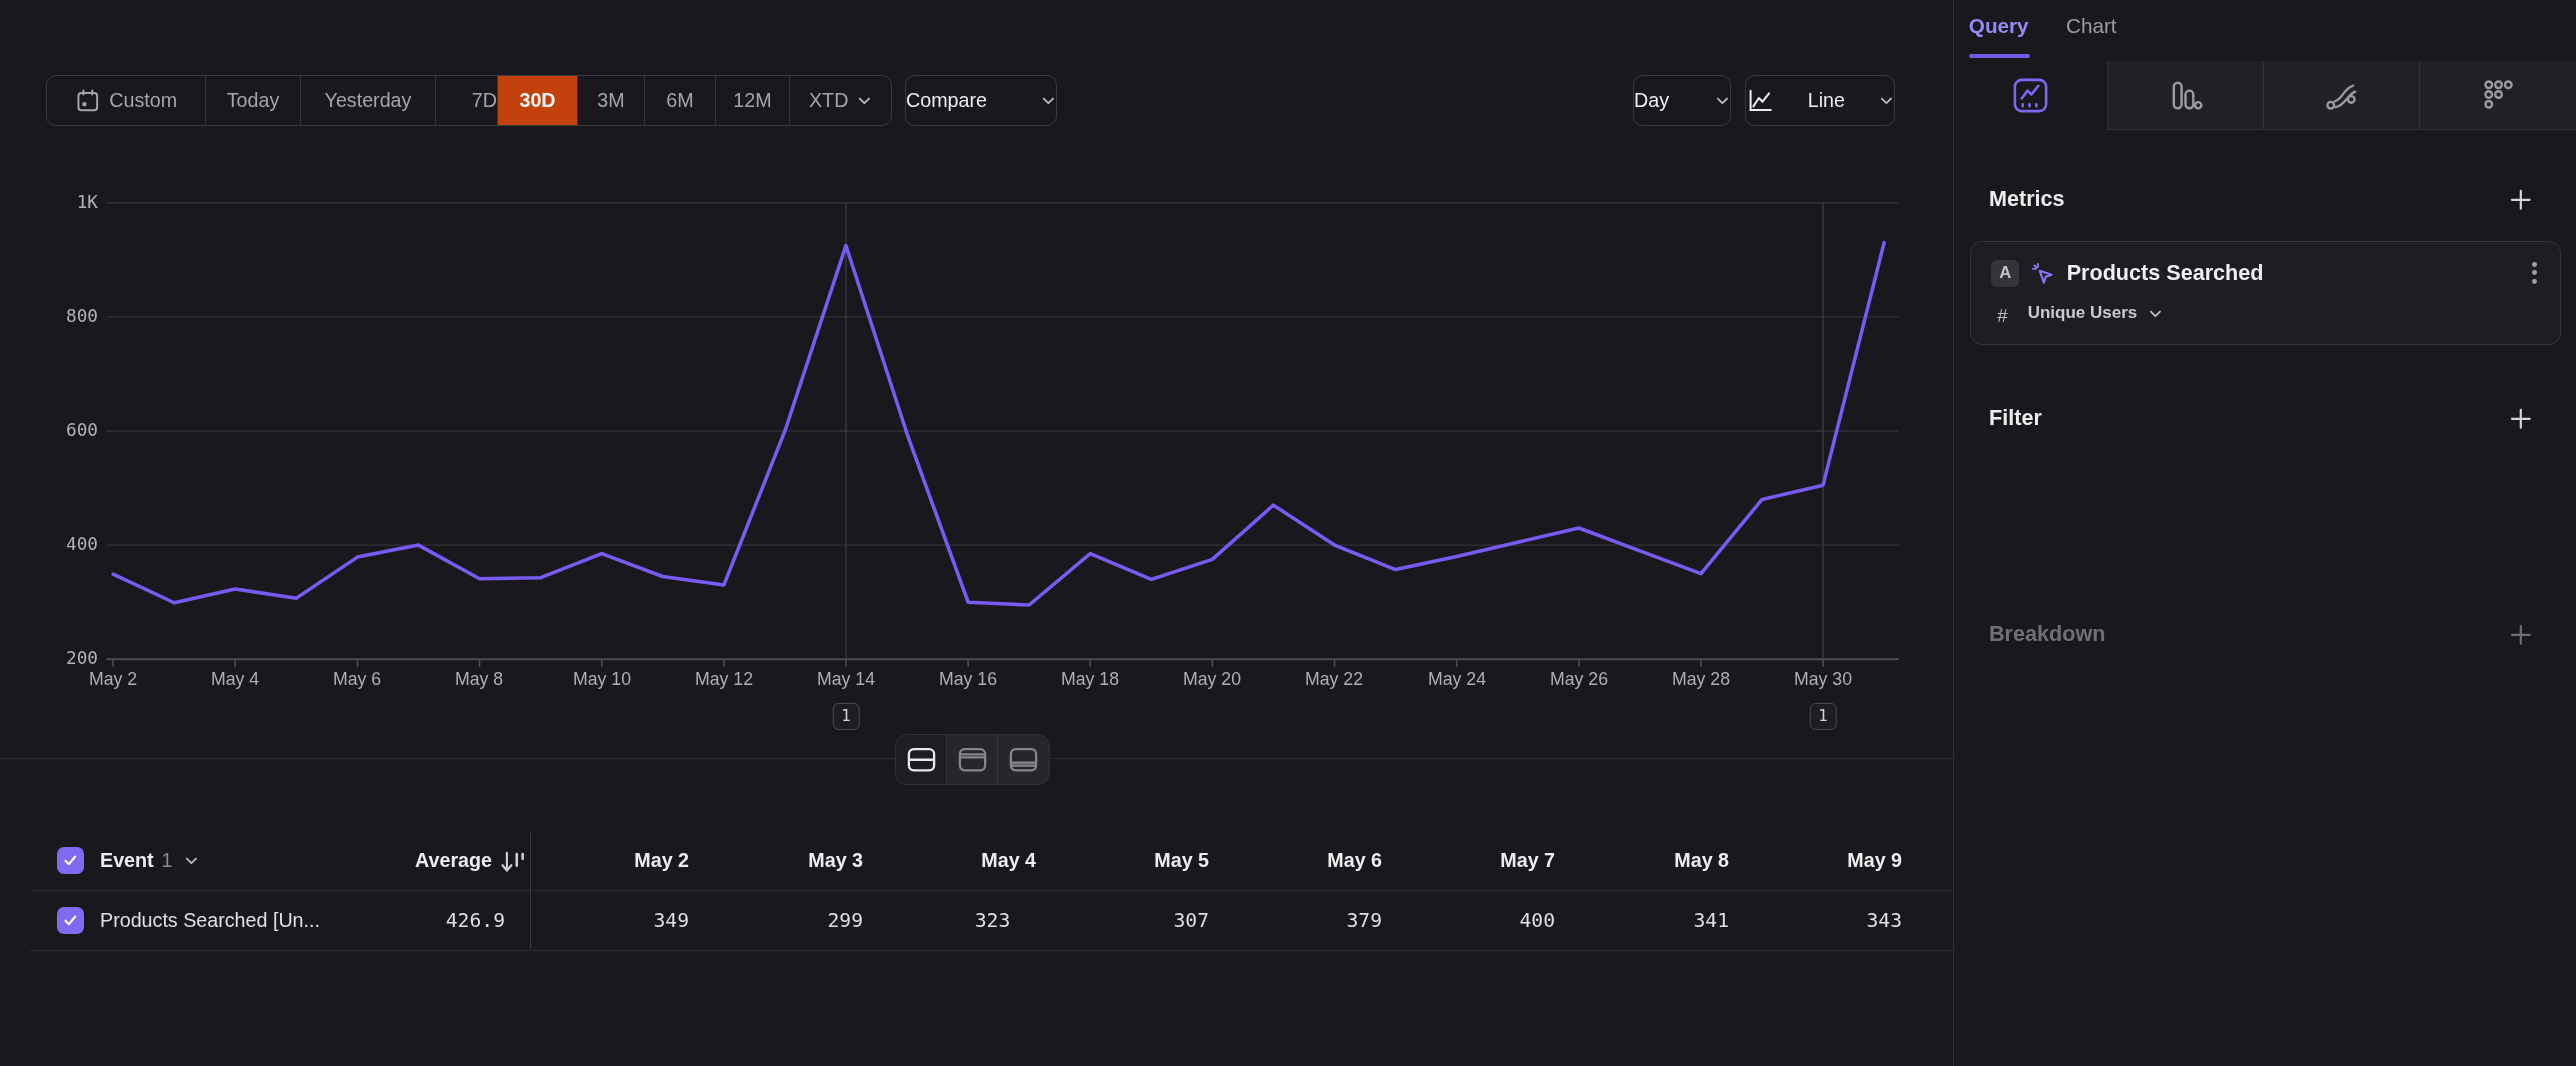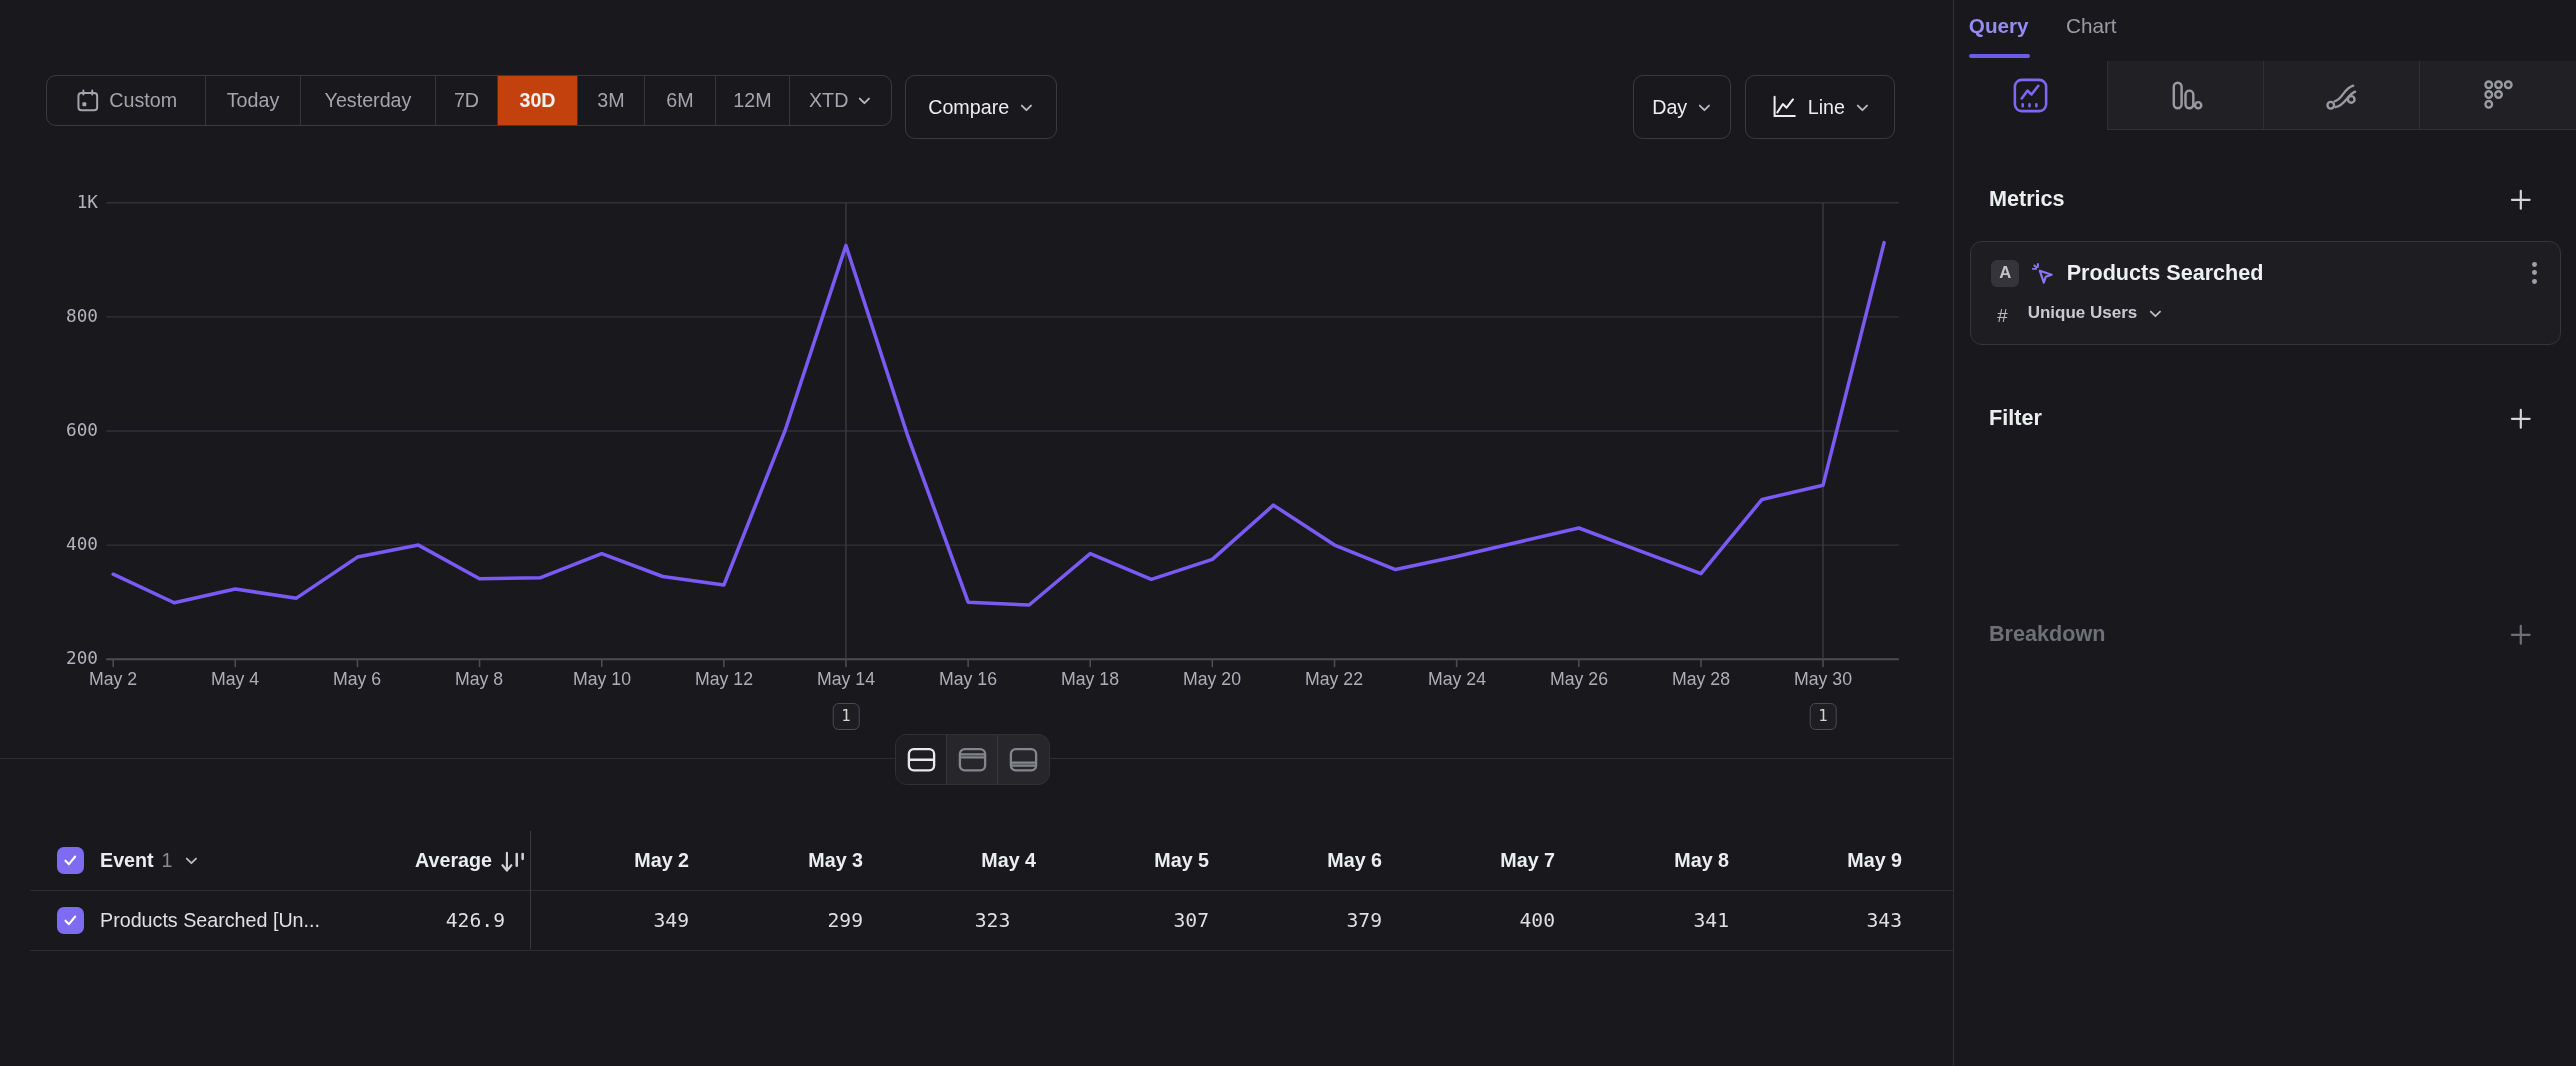--- a/index.html
+++ b/index.html
@@ -19,22 +19,22 @@
     border:1px solid #3a3a40; border-radius:9.8px; overflow:hidden;
   }
   .seg {
     display:flex; align-items:center; justify-content:center; gap:8.9px;
     color:#a4a5ab; font-size:19.7px; cursor:pointer;
     border-right:1px solid #35353b; background:transparent; white-space:nowrap;
   }
   .seg:last-child { border-right:none; }
   .seg.active { background:#c2410c; color:#f2f2f4; font-weight:bold; }
   .btn {
-    position:absolute; top:75px; height:64px;
-    display:flex; align-items:center; justify-content:center; gap:9.8px;
+    position:absolute; top:75px; height:51px;
+    display:flex; align-items:center; justify-content:space-between; gap:9.8px;
     border:1px solid #3a3a40; border-radius:9.8px;
     color:#ededef; font-size:19.7px; cursor:pointer; background:transparent;
   }
   .chev { width:14.8px; height:14.8px; flex:0 0 auto; }
   .chev path { stroke:#b9bac0; stroke-width:2; fill:none; stroke-linecap:round; stroke-linejoin:round; }
 
   
   .legend { position:absolute; left:0; top:161px; width:1953px; display:flex; justify-content:center; align-items:center; gap:10.8px; }
   .legend-swatch { width:16.7px; height:16.7px; border-radius:3.9px; }
   .legend-label { font-size:18.7px; color:#c7c8cd; }
@@ -120,21 +120,21 @@
           <rect x="7.5" y="14.5" width="4" height="4" rx="1" fill="#a4a5ab"></rect>
         </svg>
         <span>Custom</span>
       </div>
       <div class="seg" style="width: 95px;">
         <span>Today</span>
       </div>
       <div class="seg" style="width: 135px;">
         <span>Yesterday</span>
       </div>
-      <div class="seg" style="width: 62px;">
+      <div class="seg" style="width: 62px; justify-content: flex-end;">
         <span>7D</span>
       </div>
       <div class="seg active" style="width: 80px;">
         <span>30D</span>
       </div>
       <div class="seg" style="width: 67px;">
         <span>3M</span>
       </div>
       <div class="seg" style="width: 71px;">
         <span>6M</span>

